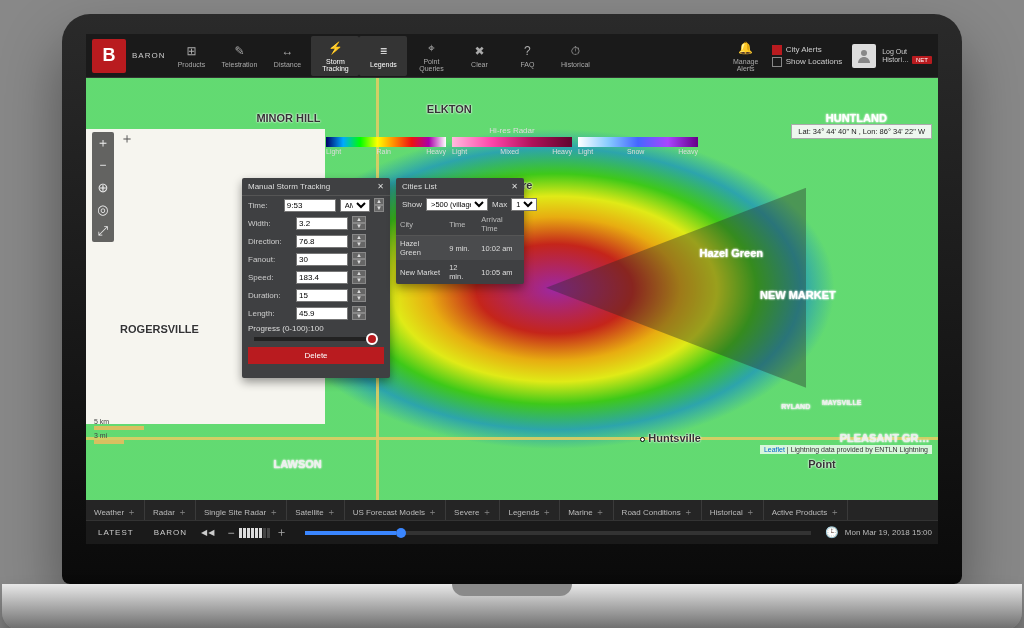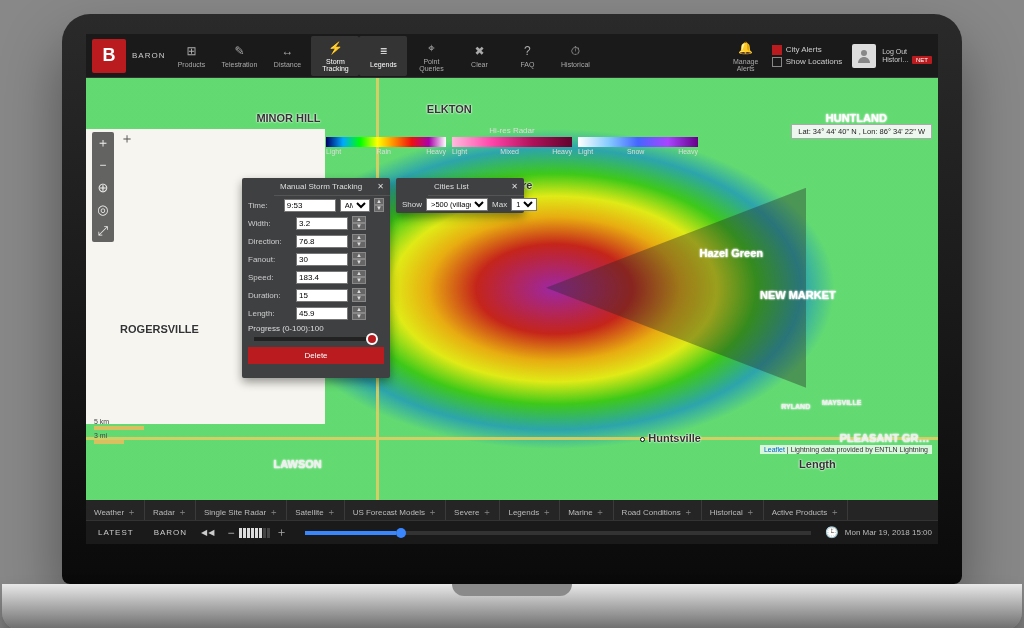--- a/index.html
+++ b/index.html
@@ -72,21 +72,21 @@
     .lgrad.rain { background:linear-gradient(90deg,#006,#0af,#0f0,#ff0,#f80,#e11,#a0a,#fff); }
     .lgrad.mixed { background:linear-gradient(90deg,#fbd,#f4a,#b0115a,#60042e); }
     .lgrad.snow { background:linear-gradient(90deg,#fff,#8cf,#46f,#a4f,#608); }
     .llabels { display:flex; justify-content:space-between; font-size:7px; color:#ddd; margin-top:1px; }
 
     .leftctrl { position:absolute; top:54px; left:6px; display:flex; flex-direction:column; background:rgba(50,50,50,.75); border-radius:2px; }
     .leftctrl .b { width:22px; height:22px; color:#eee; display:flex; align-items:center; justify-content:center; font-size:13px; cursor:pointer; }
     .add-layer { position:absolute; top:52px; left:34px; color:#555; font-size:14px; }
 
     .panel { position:absolute; background:#3f4042; color:#ddd; border-radius:2px; box-shadow:0 4px 10px rgba(0,0,0,.4); font-size:8px; }
-    .panel .ph { display:flex; align-items:center; justify-content:space-between; padding:4px 6px; border-bottom:1px solid #555;margin-left:32px; }
+    .panel .ph { display:flex; align-items:center; justify-content:space-between; padding:4px 6px; border-bottom:1px solid #555; }
     .panel .row { display:flex; align-items:center; padding:2px 6px; gap:4px; }
     .panel .lab { width:44px; color:#ccc; }
     .panel input.f { width:52px; background:#fff; color:#000; border:1px solid #777; font-size:8px; padding:1px 2px; }
     .panel .stepper { width:14px; display:flex; flex-direction:column; }
     .panel .stepper span { height:7px; background:#666; border:1px solid #888; font-size:6px; line-height:5px; text-align:center; color:#ddd; cursor:pointer; }
     .panel select.f { width:30px; font-size:7.5px; background:#fff; color:#000; border:1px solid #777; }
     .progress-track { flex:1; height:4px; background:#222; position:relative; margin:0 6px; }
     .progress-track .knob { position:absolute; right:0; top:-4px; width:12px; height:12px; border-radius:50%; background:#b91b1f; border:2px solid #fff; }
     .delete-btn { margin:4px 6px 14px; background:#b91b1f; color:#fff; text-align:center; padding:4px 0; cursor:pointer; }
 
@@ -208,21 +208,21 @@
 
       <span class="city-label" style="left:20%;top:8%">MINOR HILL</span>
       <span class="city-label" style="left:40%;top:6%">ELKTON</span>
       <span class="city-label" style="left:47%;top:24%">Ardmore</span>
       <span class="city-label" style="right:6%;top:8%;color:#fff">HUNTLAND</span>
       <span class="city-label" style="left:4%;top:58%">ROGERSVILLE</span>
       <span class="city-label" style="left:22%;top:68%">Athens</span>
       <span class="city-label" style="left:22%;top:90%;color:#eee">LAWSON</span>
       <span class="city-dot" style="left:65%;top:85%"></span>
       <span class="city-label" style="left:66%;top:84%;font-weight:700">Huntsville</span>
-      <span class="city-label" style="right:12%;top:90%">Length</span>
+      <span class="city-label" style="right:12%;top:90%">Point</span>
       <span class="city-label" style="left:72%;top:40%;color:#fff">Hazel Green</span>
       <span class="city-label" style="right:12%;top:50%;color:#fff">NEW MARKET</span>
       <span class="city-label" style="right:1%;top:84%;color:#eee">PLEASANT GR…</span>
       <span class="city-label" style="right:9%;top:76%;color:#eee;font-size:7px">MAYSVILLE</span>
       <span class="city-label" style="right:15%;top:77%;color:#eee;font-size:7px">RYLAND</span>
 
       <div class="add-layer">＋</div>
 
       <div class="coords">Lat: 34° 44' 40" N , Lon: 86° 34' 22" W</div>
 
@@ -343,20 +343,41 @@
         <div class="ph">
             <span>Cities List</span>
             <span>✕</span>
           </div>
         <div class="row">
           <span>Show</span>
           <select class="f" style="width:62px"><option>&gt;500 (village)</option></select>
           <span>Max</span>
           <select class="f" style="width:26px"><option>10</option></select>
         </div>
+        <table>
+          <thead>
+              <tr>
+            <th>City</th>
+            <th>Time</th>
+            <th>Arrival Time</th>
+          </tr>
+            </thead>
+          <tbody id="cities-rows">
+              <tr class="alt">
+                <td>Hazel Green</td>
+                <td>9 min.</td>
+                <td>10:02 am</td>
+              </tr>
+              <tr>
+                <td>New Market</td>
+                <td>12 min.</td>
+                <td>10:05 am</td>
+              </tr>
+            </tbody>
+        </table>
       </div>
 
       <div class="scale">
         <div>5 km</div>
           <div class="bar"></div>
         <div style="margin-top:2px">3 mi</div>
           <div class="bar2"></div>
       </div>
 
       <div class="attribution">

